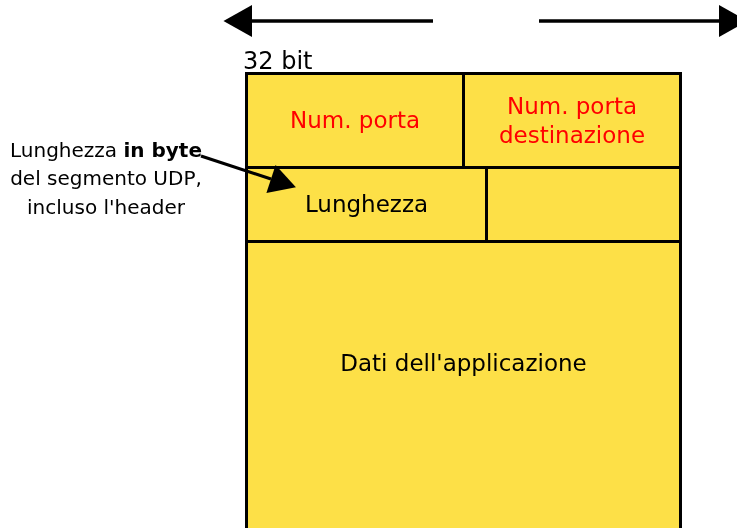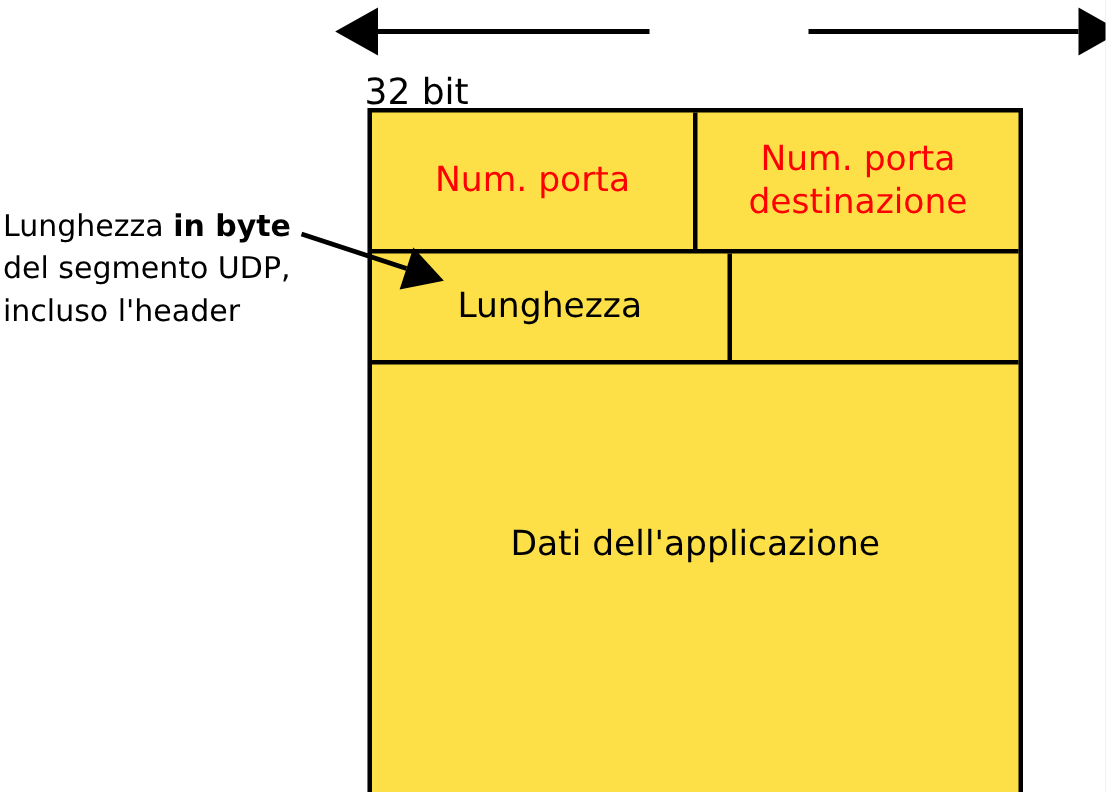--- a/index.html
+++ b/index.html
@@ -104,21 +104,21 @@
     color: #000000;
     transform: translateY(-26px);
   }
 
   
   #length-annotation {
     position: absolute;
     left: 2px;
     top: 136px;
     width: 208px;
-    text-align: left;
+    text-align: center;
     font-size: 20px;
     line-height: 1.42;
     color: #000000;
   }
   #length-annotation b {
     font-weight: bold;
   }
   #annotation-arrow {
     position: absolute;
     left: 195px;

